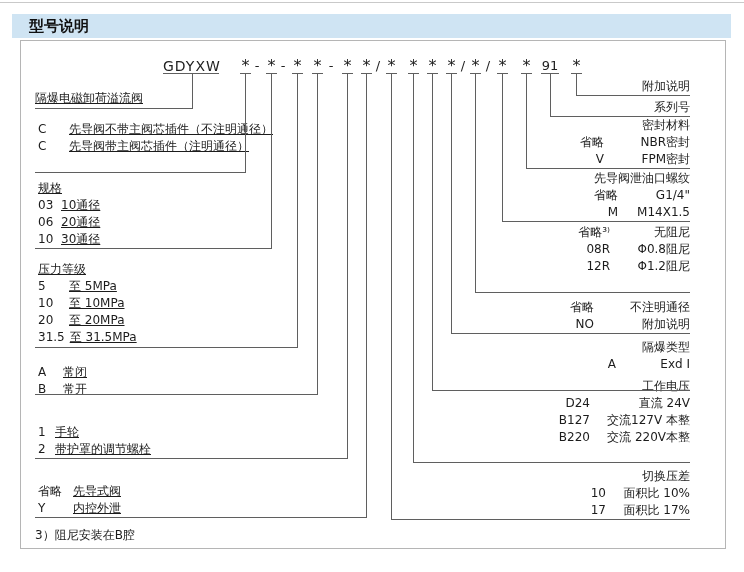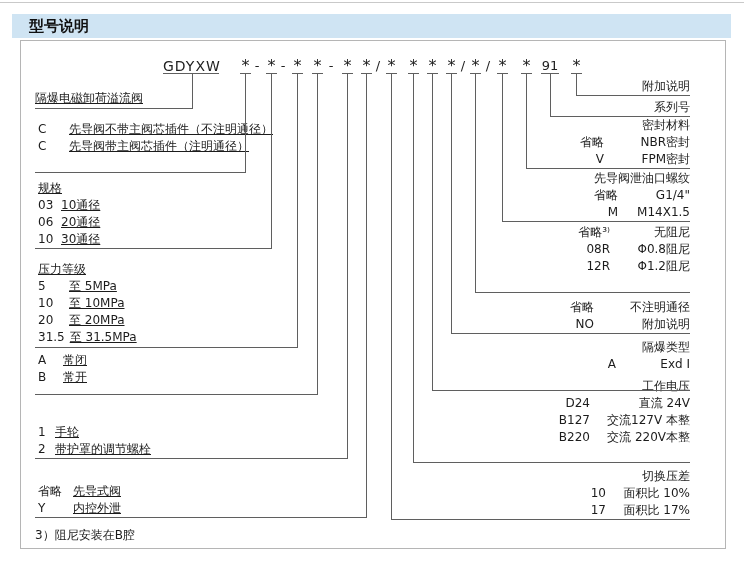--- a/index.html
+++ b/index.html
@@ -91,21 +91,21 @@
   </div>
 
   <div class="lsec" style="top:261px;--cw:26px">
     <div class="row"><span>压力等级</span></div>
     <div class="row"><span class="lcode">5</span><span>至  5MPa</span></div>
     <div class="row"><span class="lcode">10</span><span>至 10MPa</span></div>
     <div class="row"><span class="lcode">20</span><span>至 20MPa</span></div>
     <div class="row"><span class="lcode">31.5</span><span>至 31.5MPa</span></div>
   </div>
 
-  <div class="lsec" style="top:352px;--cw:20px">
+  <div class="lsec" style="top:364px;--cw:20px">
     <div class="row"><span class="lcode">A</span><span>常闭</span></div>
     <div class="row"><span class="lcode">B</span><span>常开</span></div>
   </div>
 
   <div class="lsec" style="top:424px;--cw:12px">
     <div class="row"><span class="lcode">1</span><span>手轮</span></div>
     <div class="row"><span class="lcode">2</span><span>带护罩的调节螺栓</span></div>
   </div>
 
   <div class="lsec" style="top:483px;--cw:30px">

